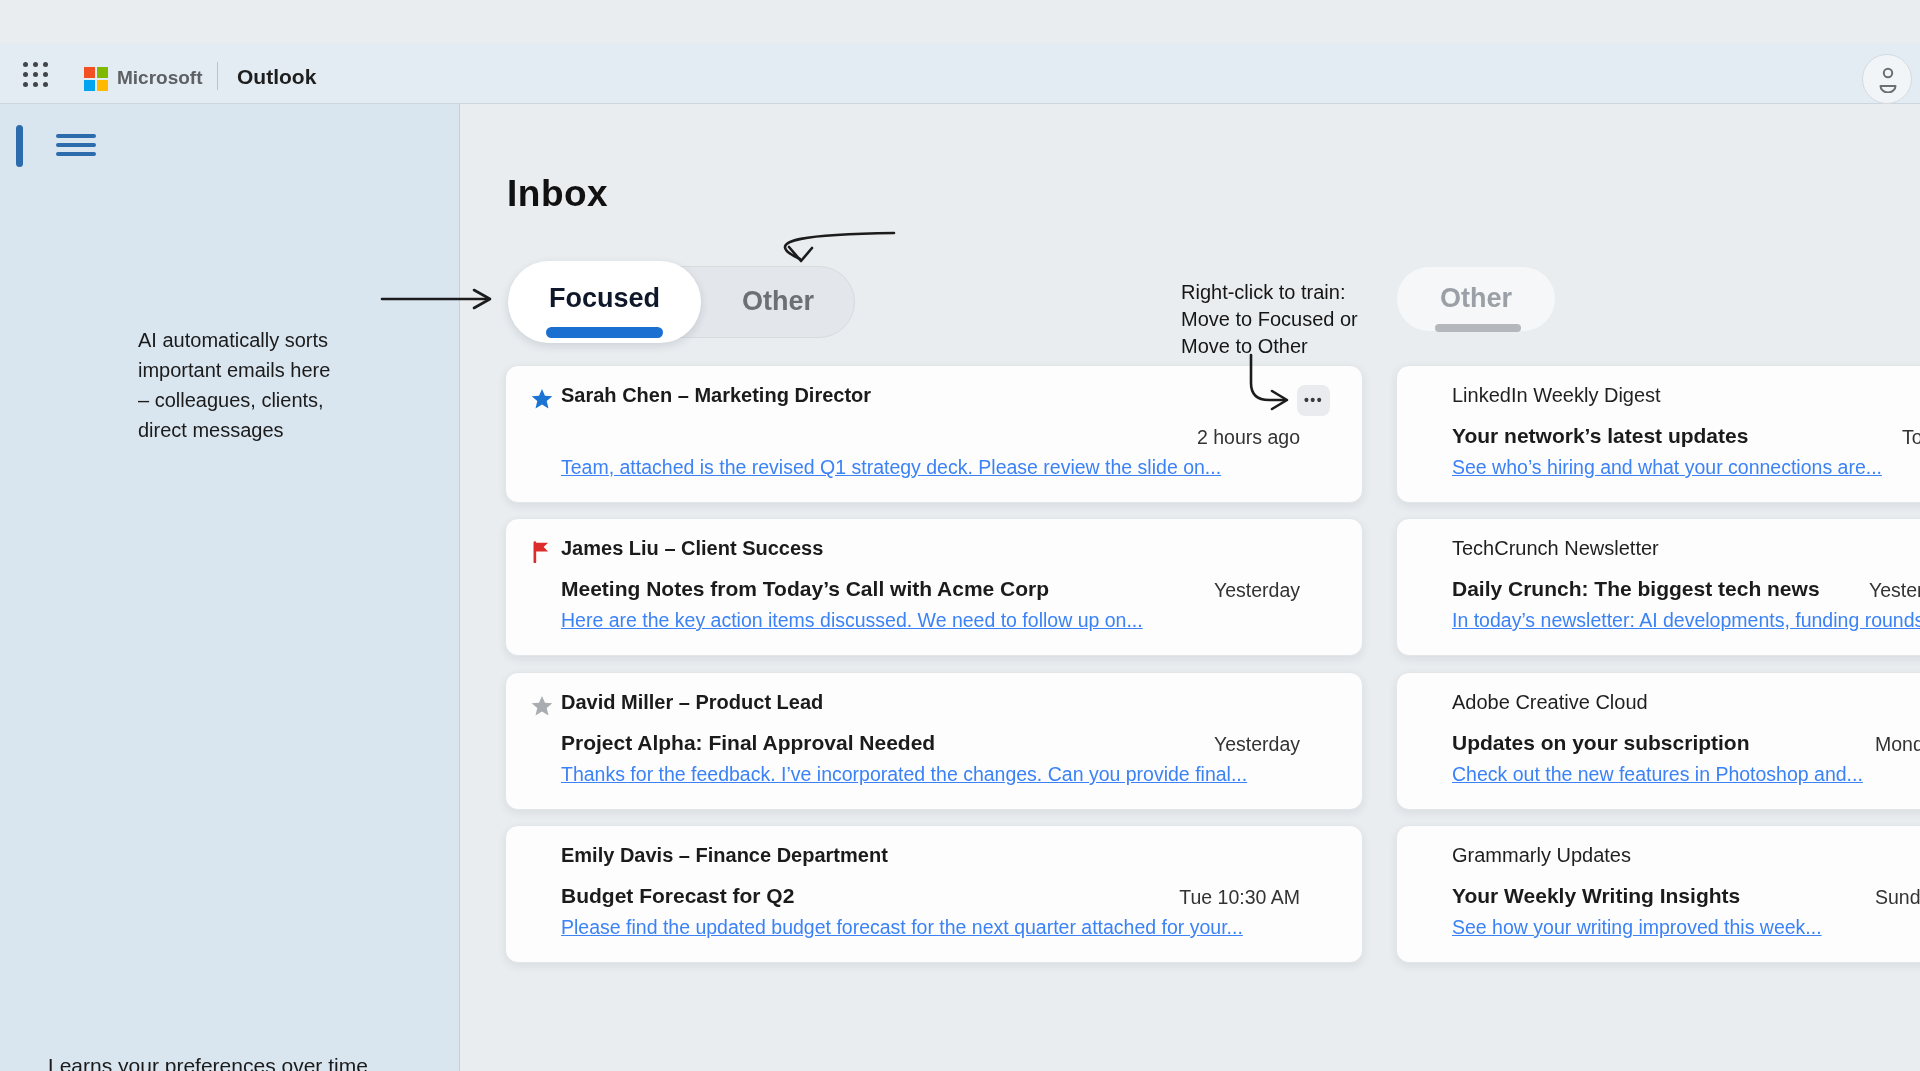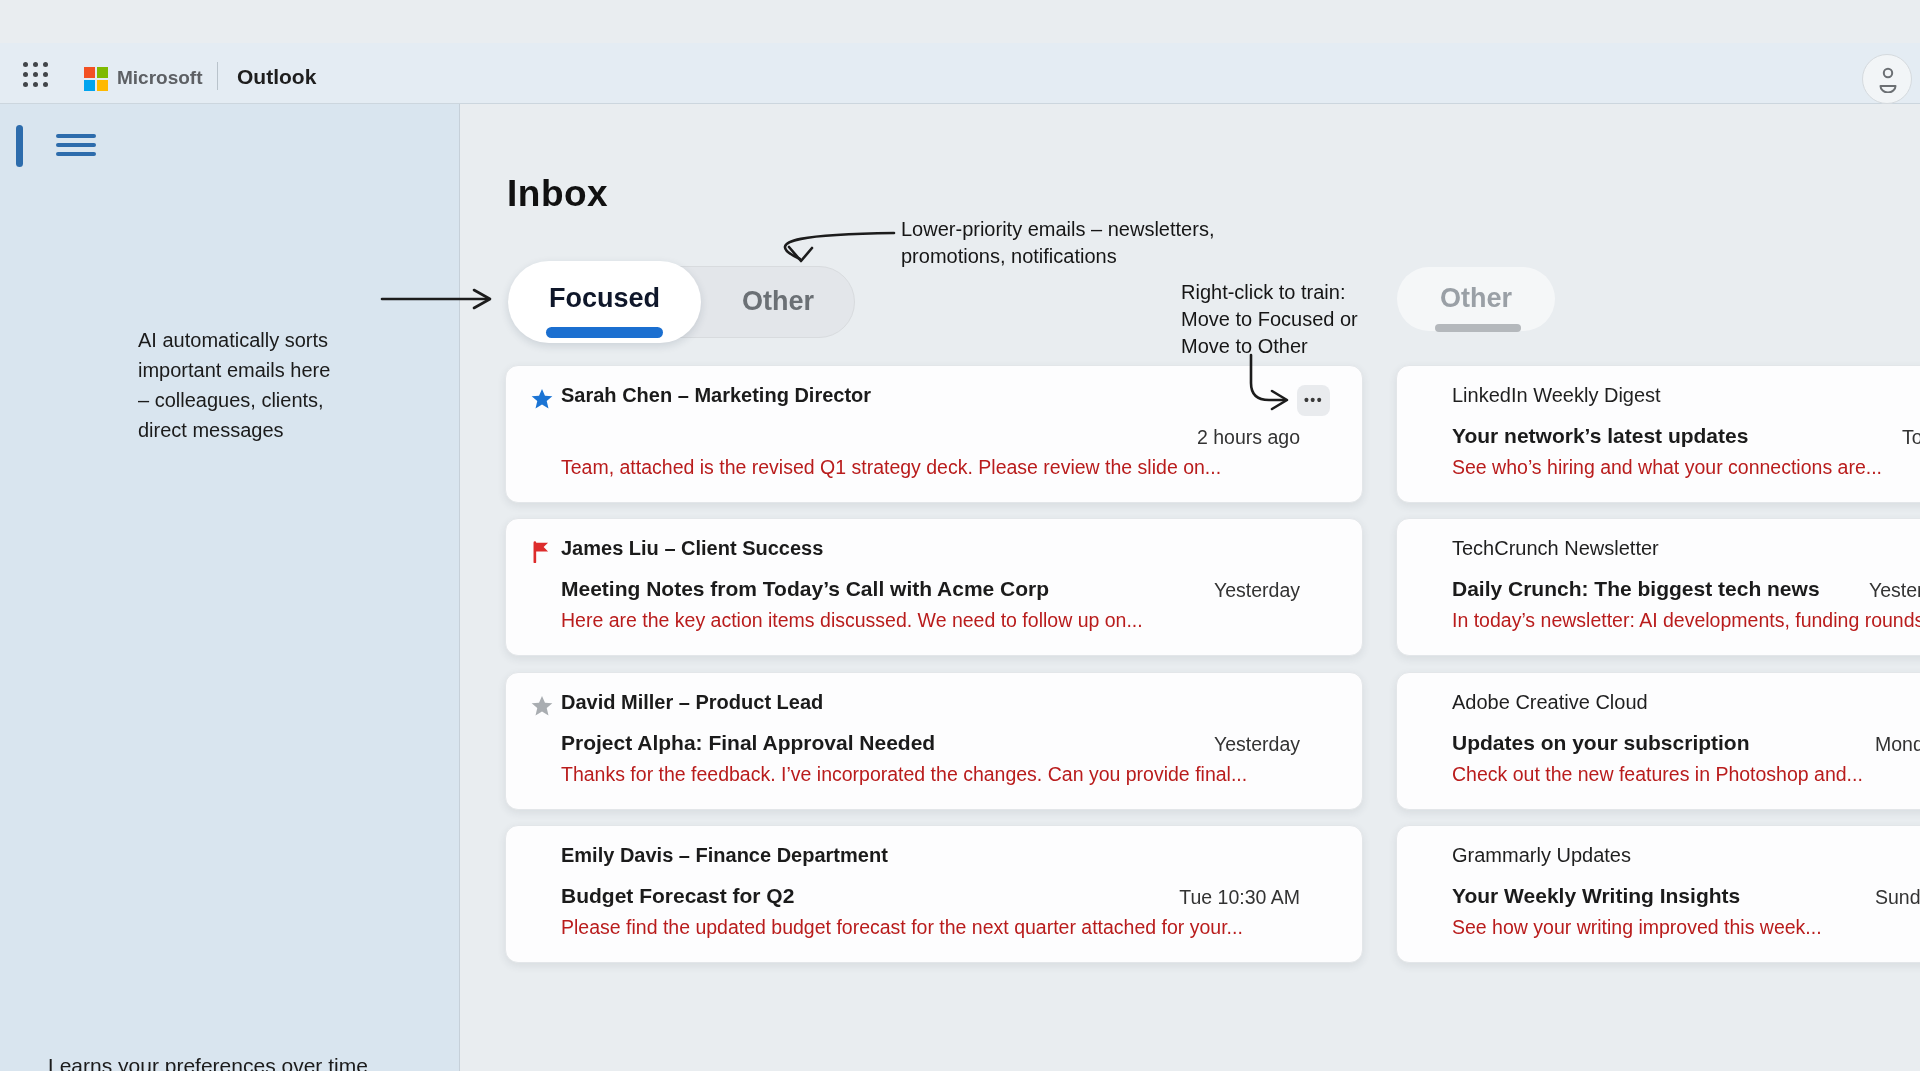--- a/index.html
+++ b/index.html
@@ -53,21 +53,21 @@
   .otherpill .bar{position:absolute;left:38px;top:57px;width:86px;height:8px;border-radius:4px;background:#b4b8bc;}
 
   
   .card{position:absolute;width:858px;height:138px;background:#fdfdfe;border:1px solid #e3e6e9;border-radius:13px;box-sizing:border-box;box-shadow:0 3px 8px rgba(40,55,70,.09);cursor:pointer;overflow:hidden;}
   .card.lcol{left:505px;}
   .card.rcol{left:1396px;width:700px;}
   .rowicon{position:absolute;left:25px;top:22px;width:22px;height:22px;}
   .sender{position:absolute;left:55px;top:18px;font-size:20px;font-weight:700;color:#1b1b1b;white-space:nowrap;}
   .sender.reg{font-weight:400;color:#1f1f1f;}
   .subject{position:absolute;left:55px;top:58px;font-size:21px;font-weight:700;color:#1b1b1b;white-space:nowrap;}
-  .preview{position:absolute;left:55px;top:90px;font-size:19.5px;font-weight:400;color:#b91c1c;white-space:nowrap;}
+  .preview{position:absolute;left:55px;top:90px;font-size:19.5px;font-weight:400;color:#3b82f6;white-space:nowrap;text-decoration:underline;}
   .time{position:absolute;right:62px;top:60px;font-size:19.5px;color:#333;white-space:nowrap;}
   .time.abs{right:auto;}
   .morebtn{position:absolute;left:791px;top:19px;width:33px;height:31px;border-radius:8px;background:#e9ebee;border:none;cursor:pointer;font-size:14px;letter-spacing:1.5px;color:#3a3a3a;font-weight:700;line-height:29px;text-align:center;padding:0;}
 
   .arrows{position:absolute;left:0;top:0;width:1920px;height:1071px;pointer-events:none;z-index:6;}
 </style>
 </head>
 <body>
 
 <div id="stage">
@@ -125,24 +125,20 @@
 
   <div class="tabgroup"></div>
   <button class="tab-other">
     <span class="lbl">Other</span>
   </button>
   <button class="tab-focused">
     <span class="lbl">Focused</span>
     <span class="tab-underline"></span>
   </button>
 
-  <div class="note-dark note-lower">
-    <div>Lower-priority emails – newsletters,</div>
-    <div>promotions, notifications</div>
-  </div>
 
   <div class="note-dark note-train">
     <div>Right-click to train:</div>
     <div>Move to Focused or</div>
     <div>Move to Other</div>
   </div>
 
   <div class="otherpill">
     <span class="lbl">Other</span>
     <span class="bar"></span>

